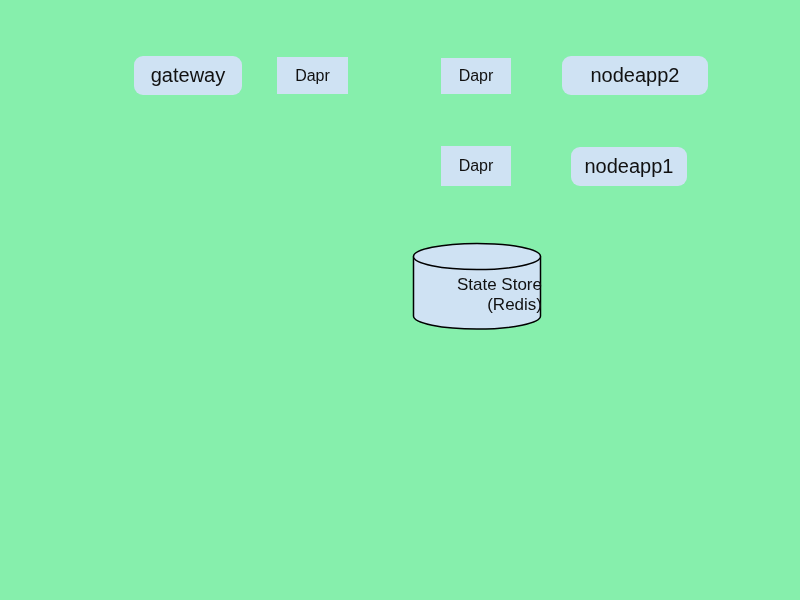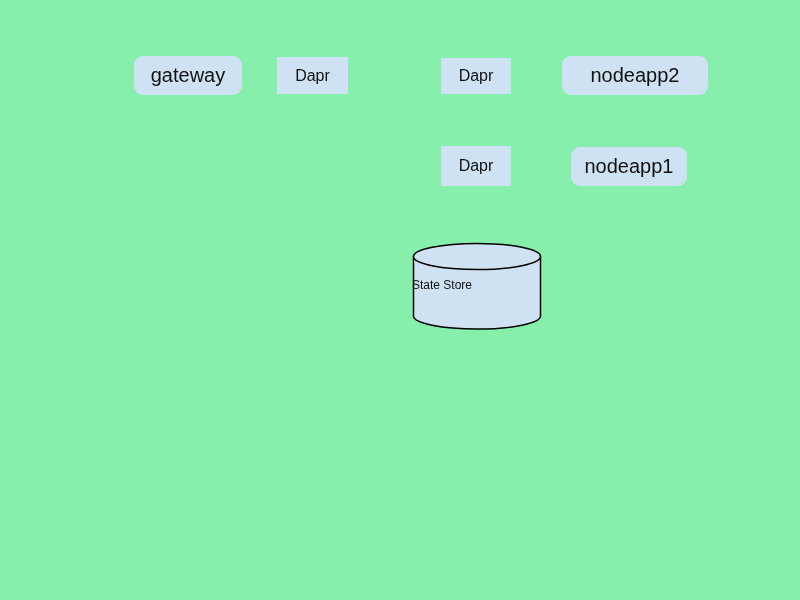--- a/index.html
+++ b/index.html
@@ -40,22 +40,22 @@
   #state-store {
     position: absolute;
     left: 412px; top: 242px;
     width: 130px; height: 89px;
   }
   #state-store svg { display: block; }
   .cyl-label {
     position: absolute;
     left: 0; top: 33px;
     width: 130px;
-    text-align: left;
-    font-size: 12px;
+    text-align: right;
+    font-size: 17px;
     line-height: 20px;
     color: #111111;
   }
 </style>
 </head>
 <body>
 
 <div class="canvas">
 
   <div class="node rounded" id="gateway">gateway</div>
@@ -70,16 +70,17 @@
 
   <div class="node rounded" id="nodeapp1">nodeapp1</div>
 
   <div id="state-store">
     <svg width="130" height="89" viewBox="0 0 130 89">
       <path d="M1.5,14.5 L1.5,74 A63.5,13 0 0 0 128.5,74 L128.5,14.5" stroke="#000000" stroke-width="1.5" fill="#cfe2f3"></path>
       <ellipse cx="65" cy="14.5" rx="63.5" ry="13" stroke="#000000" stroke-width="1.5" fill="#cfe2f3"></ellipse>
     </svg>
     <div class="cyl-label">
       <div>State Store</div>
+      <div>(Redis)</div>
     </div>
   </div>
 
 </div>
 
 </body></html>

